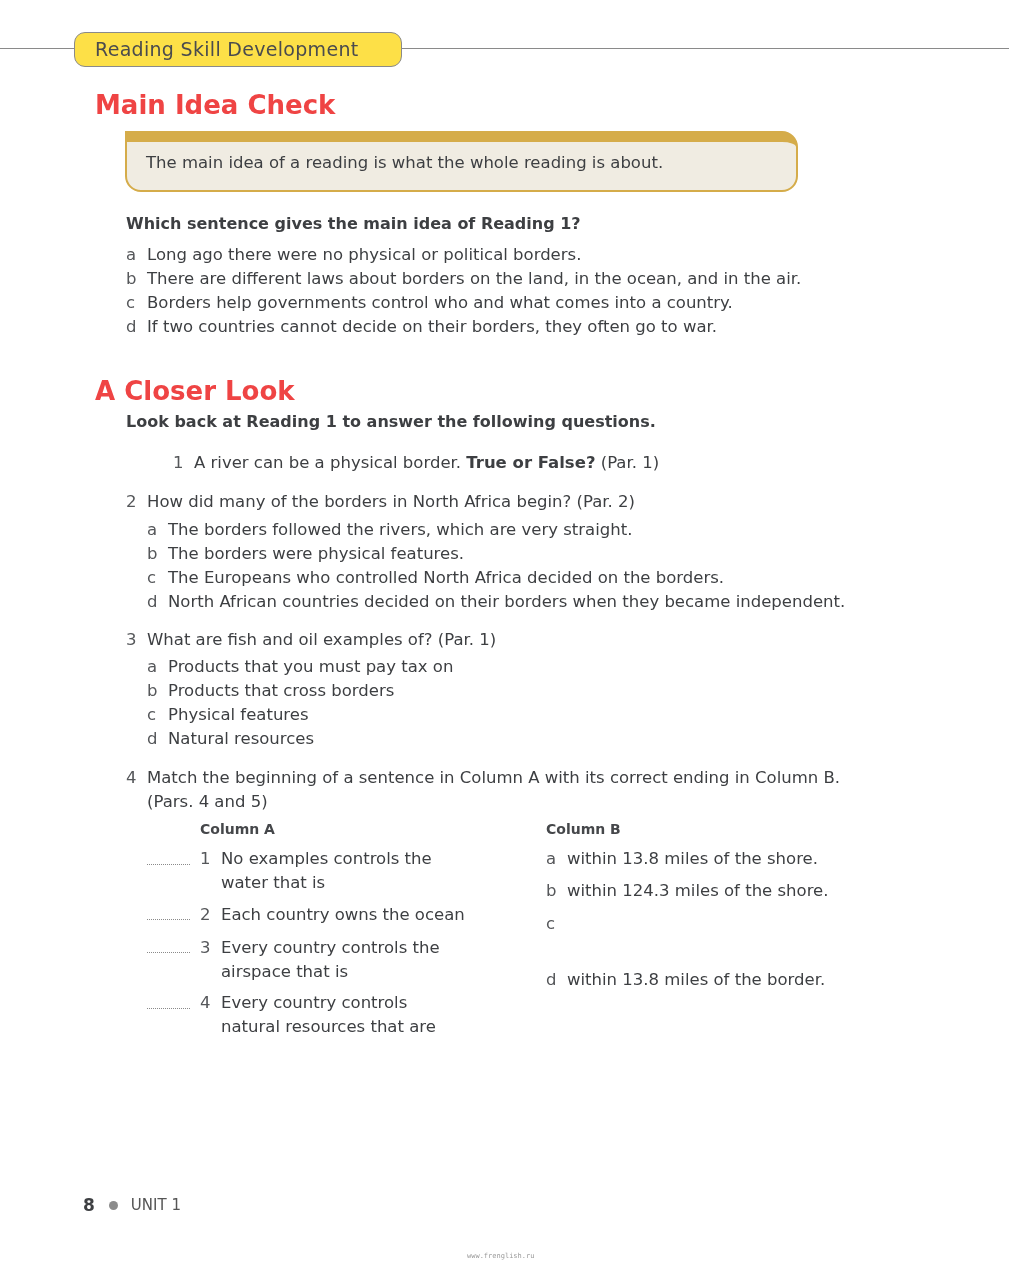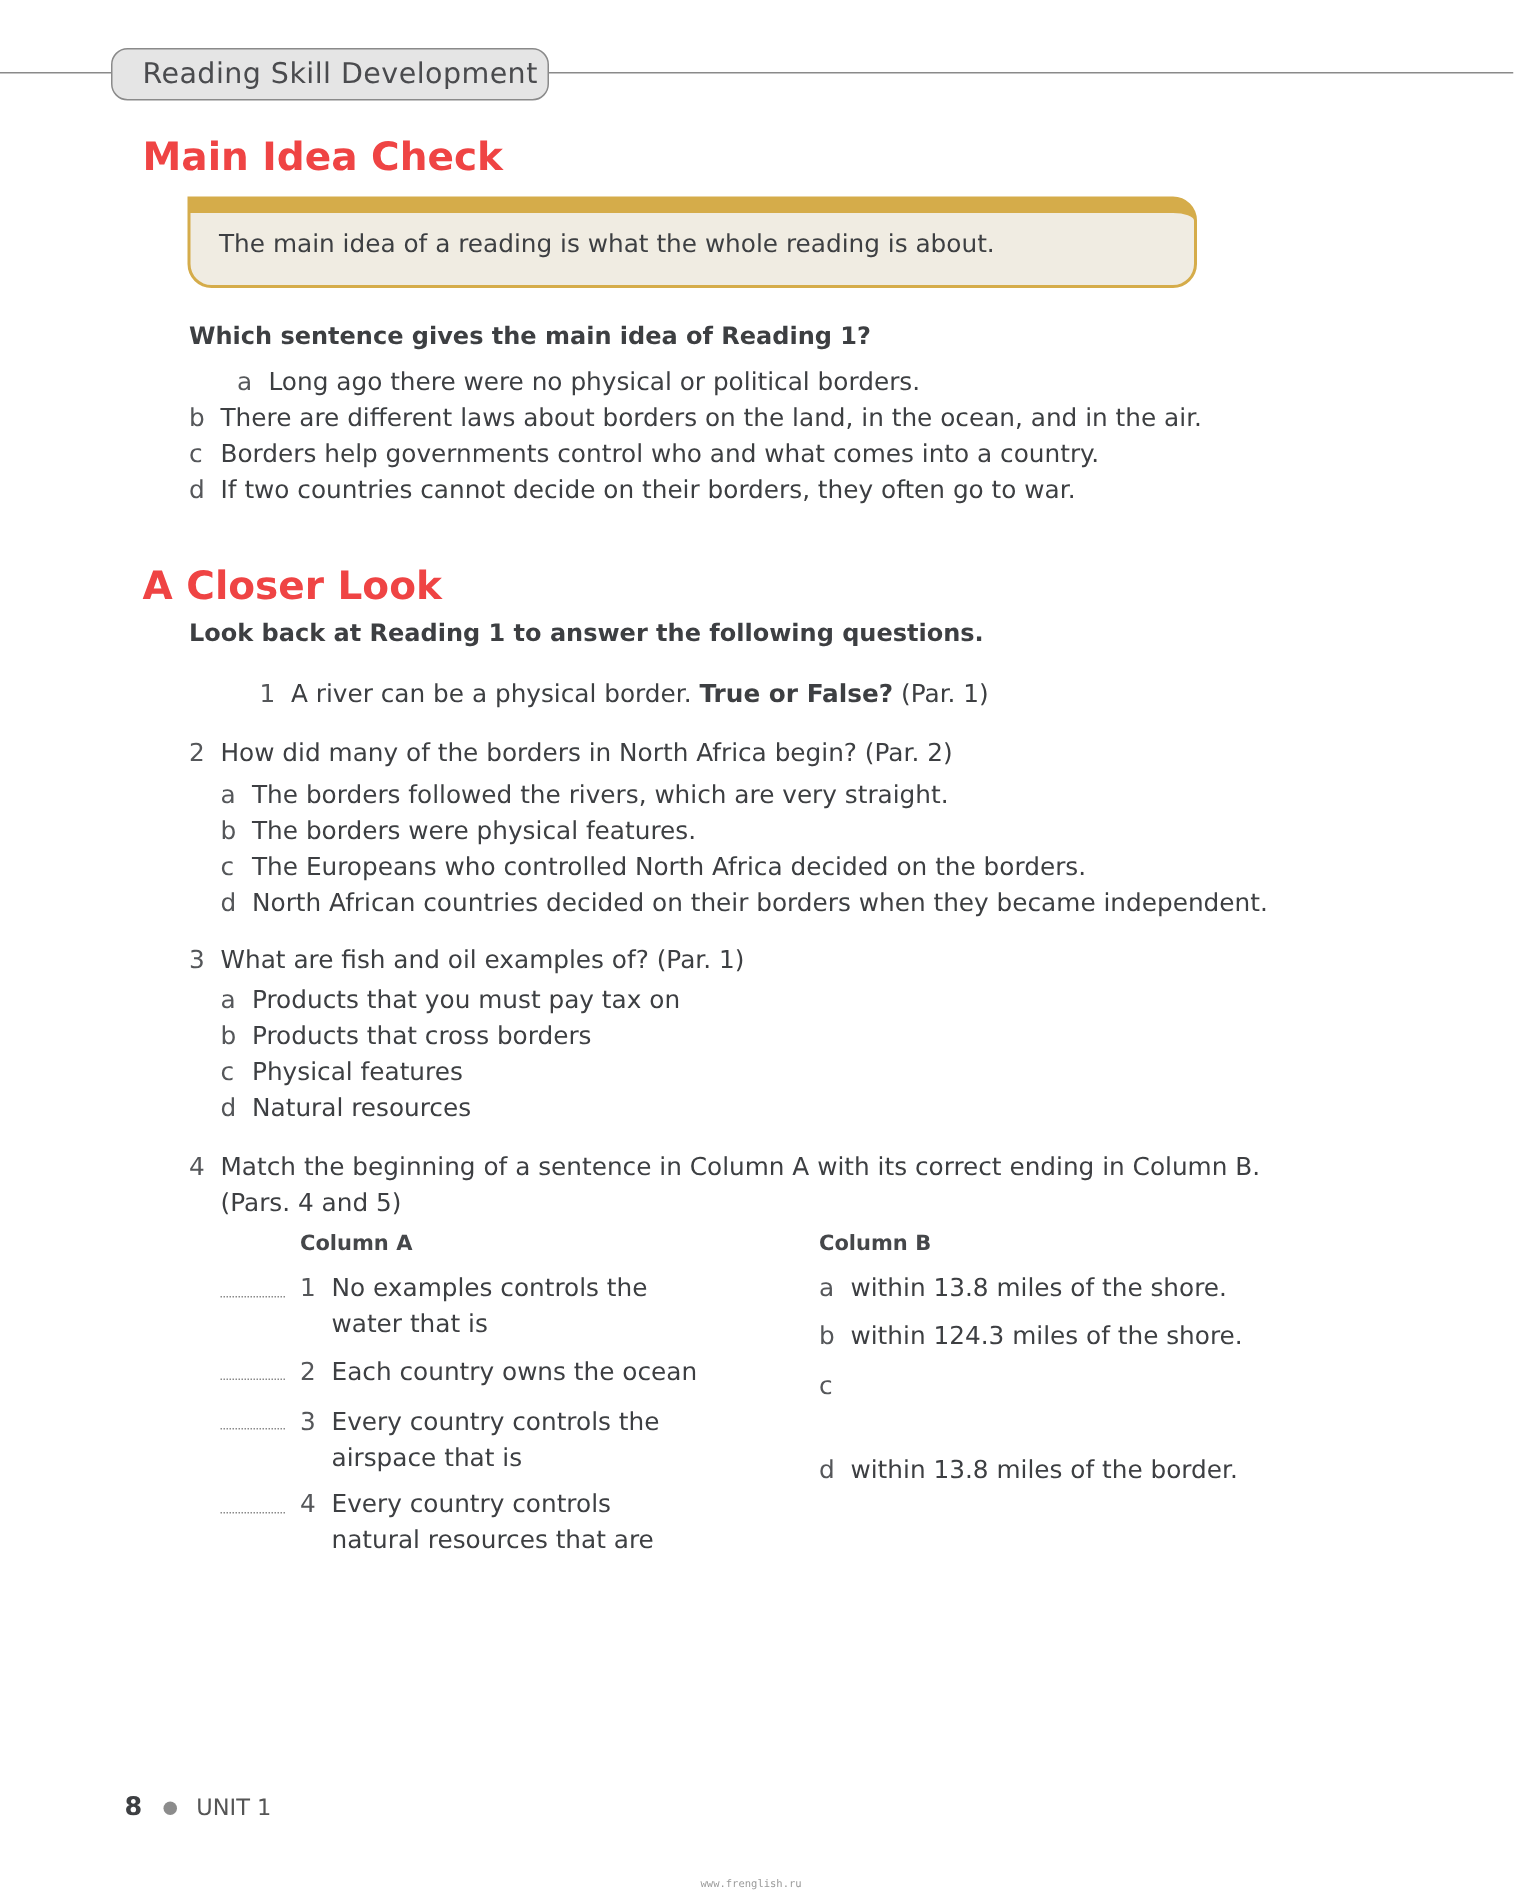--- a/index.html
+++ b/index.html
@@ -8,22 +8,22 @@
       position: relative;
       font-family: "DejaVu Sans", sans-serif;
       color: #3d3f42;
       overflow: hidden;
     }
     .header-rule {
       position: absolute; left: 0; right: 0; top: 48px; height: 0;
       border-top: 1px solid #8a8a8a;
     }
     .header-tab {
-      position: absolute; left: 74px; top: 32px; width: 292px; height: 35px;
-      border: 1.5px solid #8a8a8a; border-radius: 11px; background: #e5e5e5;
+      position: absolute; left: 74px; top: 32px; width: 328px; height: 35px;
+      border: 1.5px solid #8a8a8a; border-radius: 11px; background: #fde047;
       padding-left: 20px;
       font-family: "DejaVu Sans", sans-serif; font-size: 19px; letter-spacing: 0.3px;
       line-height: 33px; color: #4a4b4e;
     }
     .section-title {
       position: absolute; left: 95px;
       font-family: "DejaVu Sans", sans-serif; font-size: 26px; font-weight: bold;
       color: #ef4444;
     }
     .tip-box {
@@ -77,21 +77,21 @@
 <div class="header-tab">
   <span>Reading Skill Development</span>
 </div>
 
 <div class="section-title" style="top:90px;">Main Idea Check</div>
 <div class="tip-box">
   <span>The main idea of a reading is what the whole reading is about.</span>
 </div>
 <div class="q-bold" style="top:214px;">Which sentence gives the main idea of Reading 1?</div>
 
-<div class="line" style="left:126px; top:243px;margin-left:32px;">
+<div class="line" style="left:126px; top:243px;">
   <span class="lbl">a</span><span>Long ago there were no physical or political borders.</span>
 </div>
 <div class="line" style="left:126px; top:267px;">
   <span class="lbl">b</span><span>There are different laws about borders on the land, in the ocean, and in the air.</span>
 </div>
 <div class="line" style="left:126px; top:291px;">
   <span class="lbl">c</span><span>Borders help governments control who and what comes into a country.</span>
 </div>
 <div class="line" style="left:126px; top:315px;">
   <span class="lbl">d</span><span>If two countries cannot decide on their borders, they often go to war.</span>

